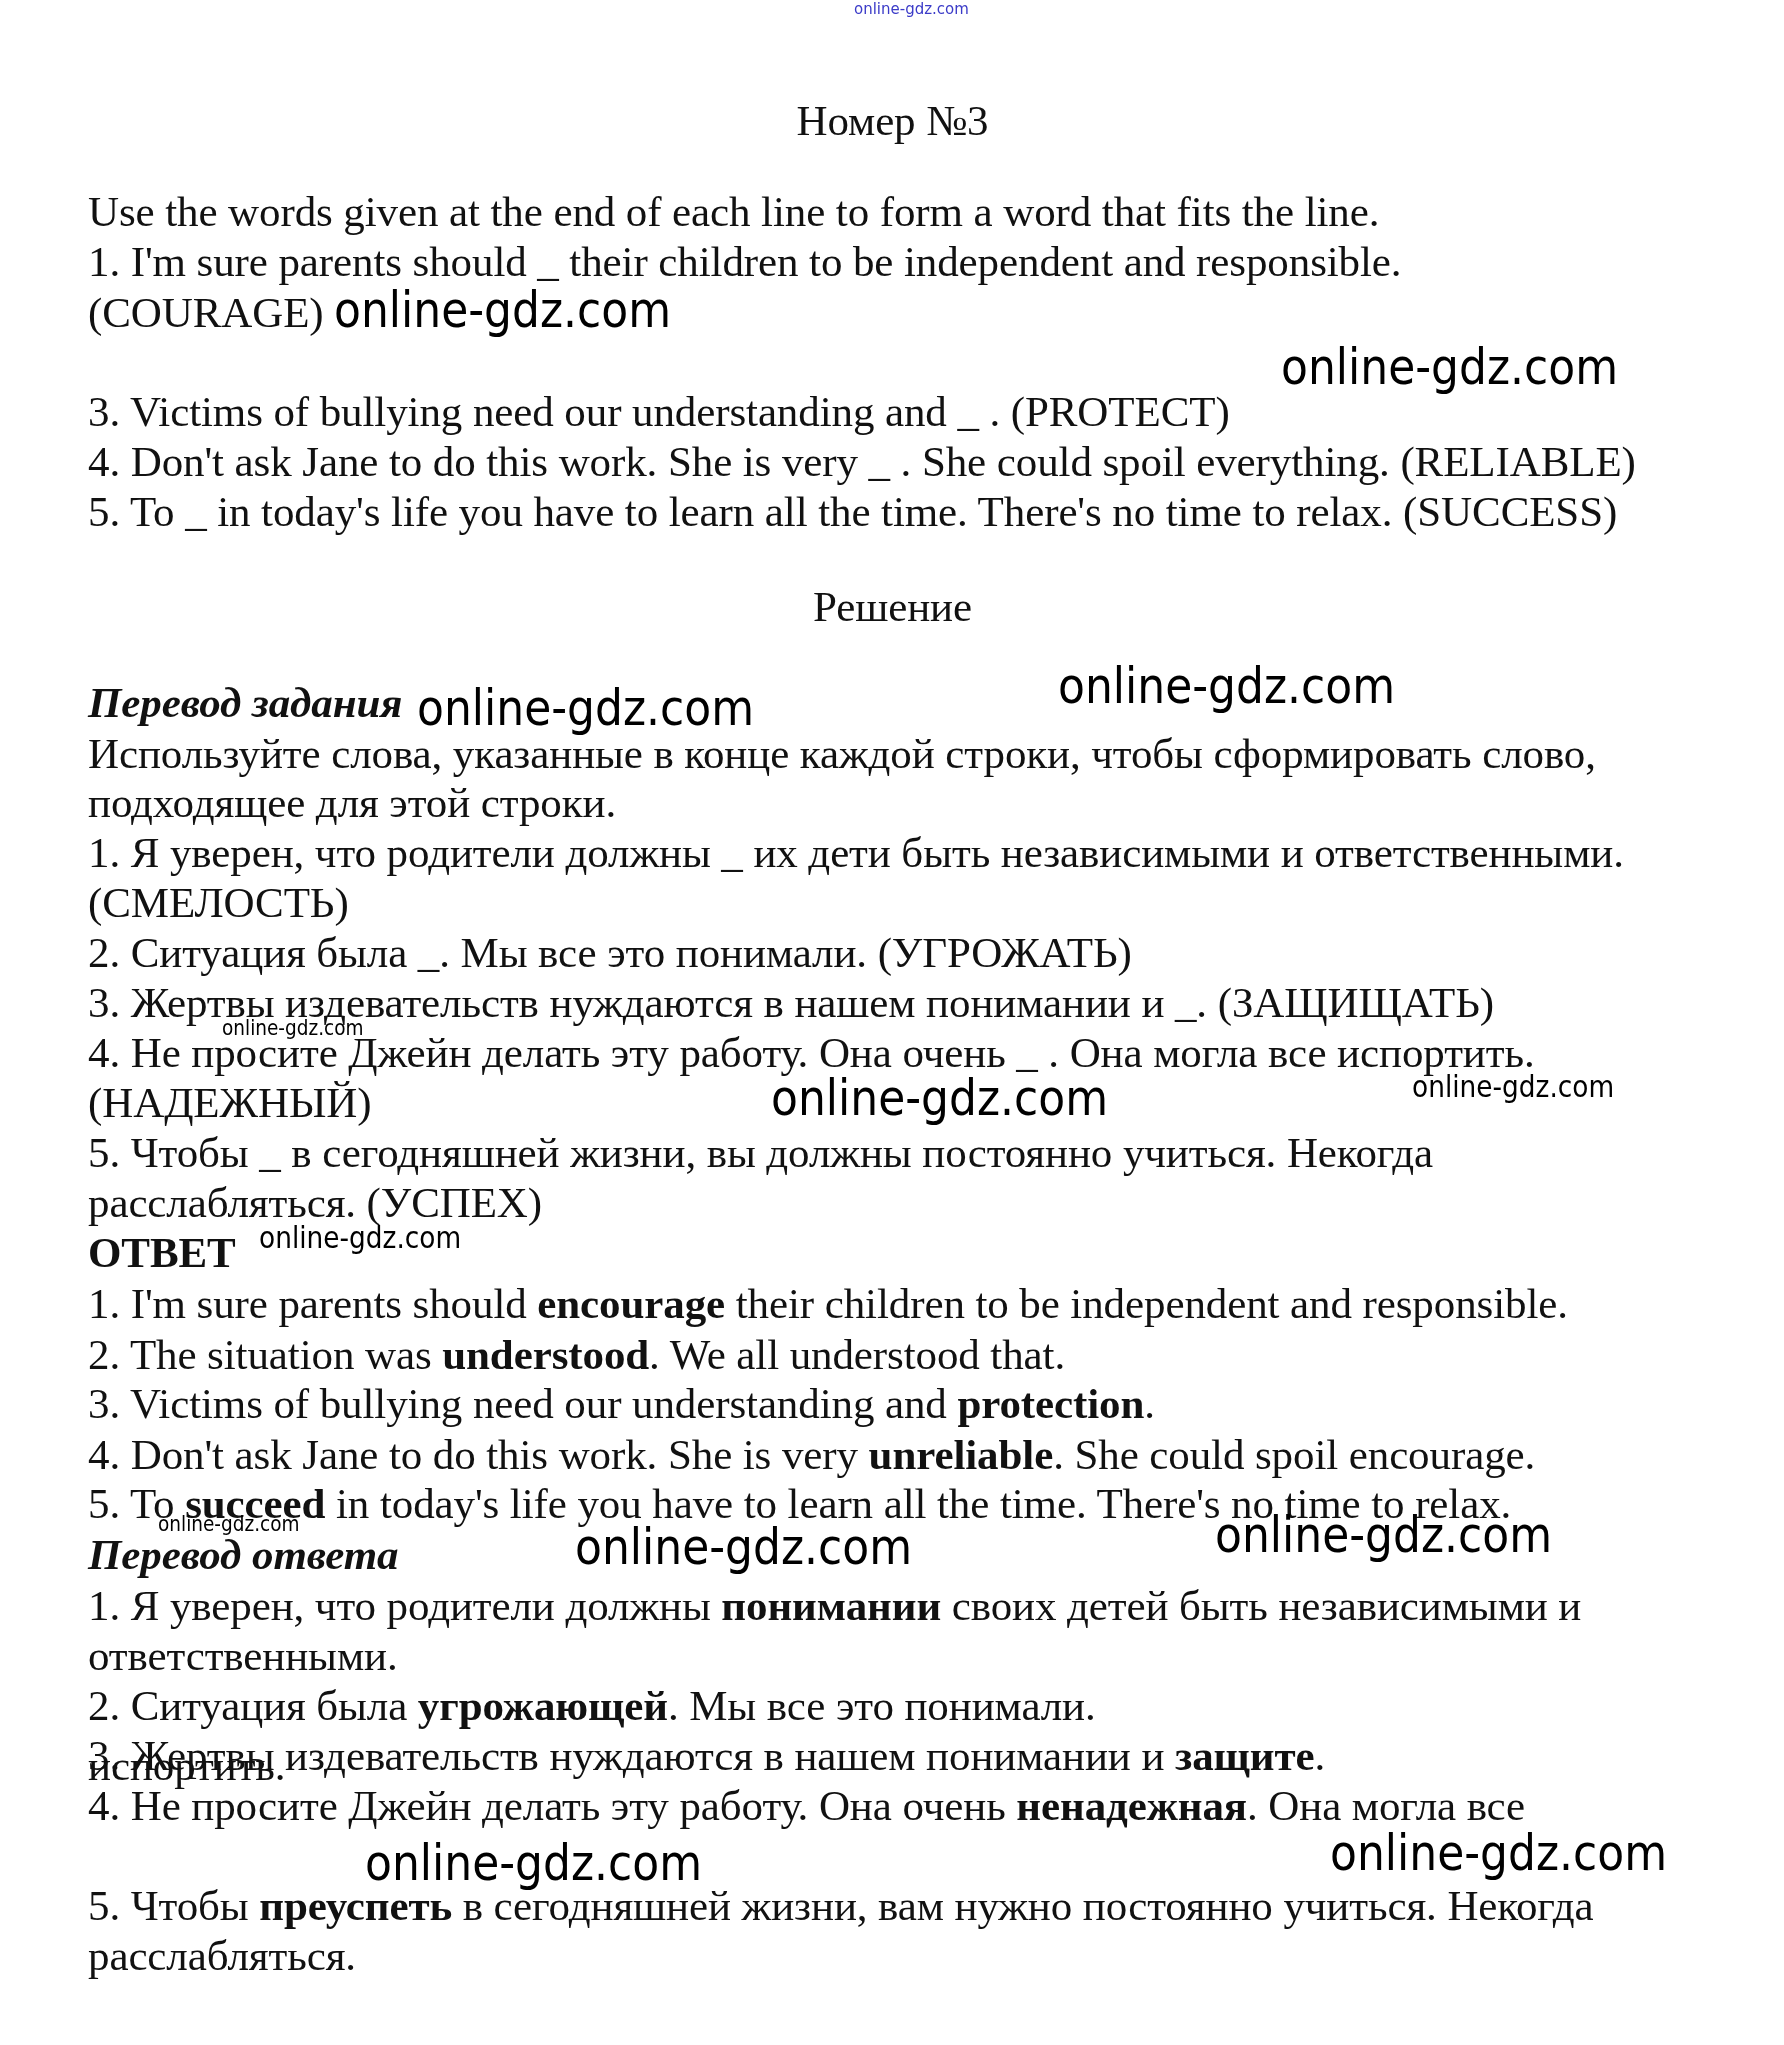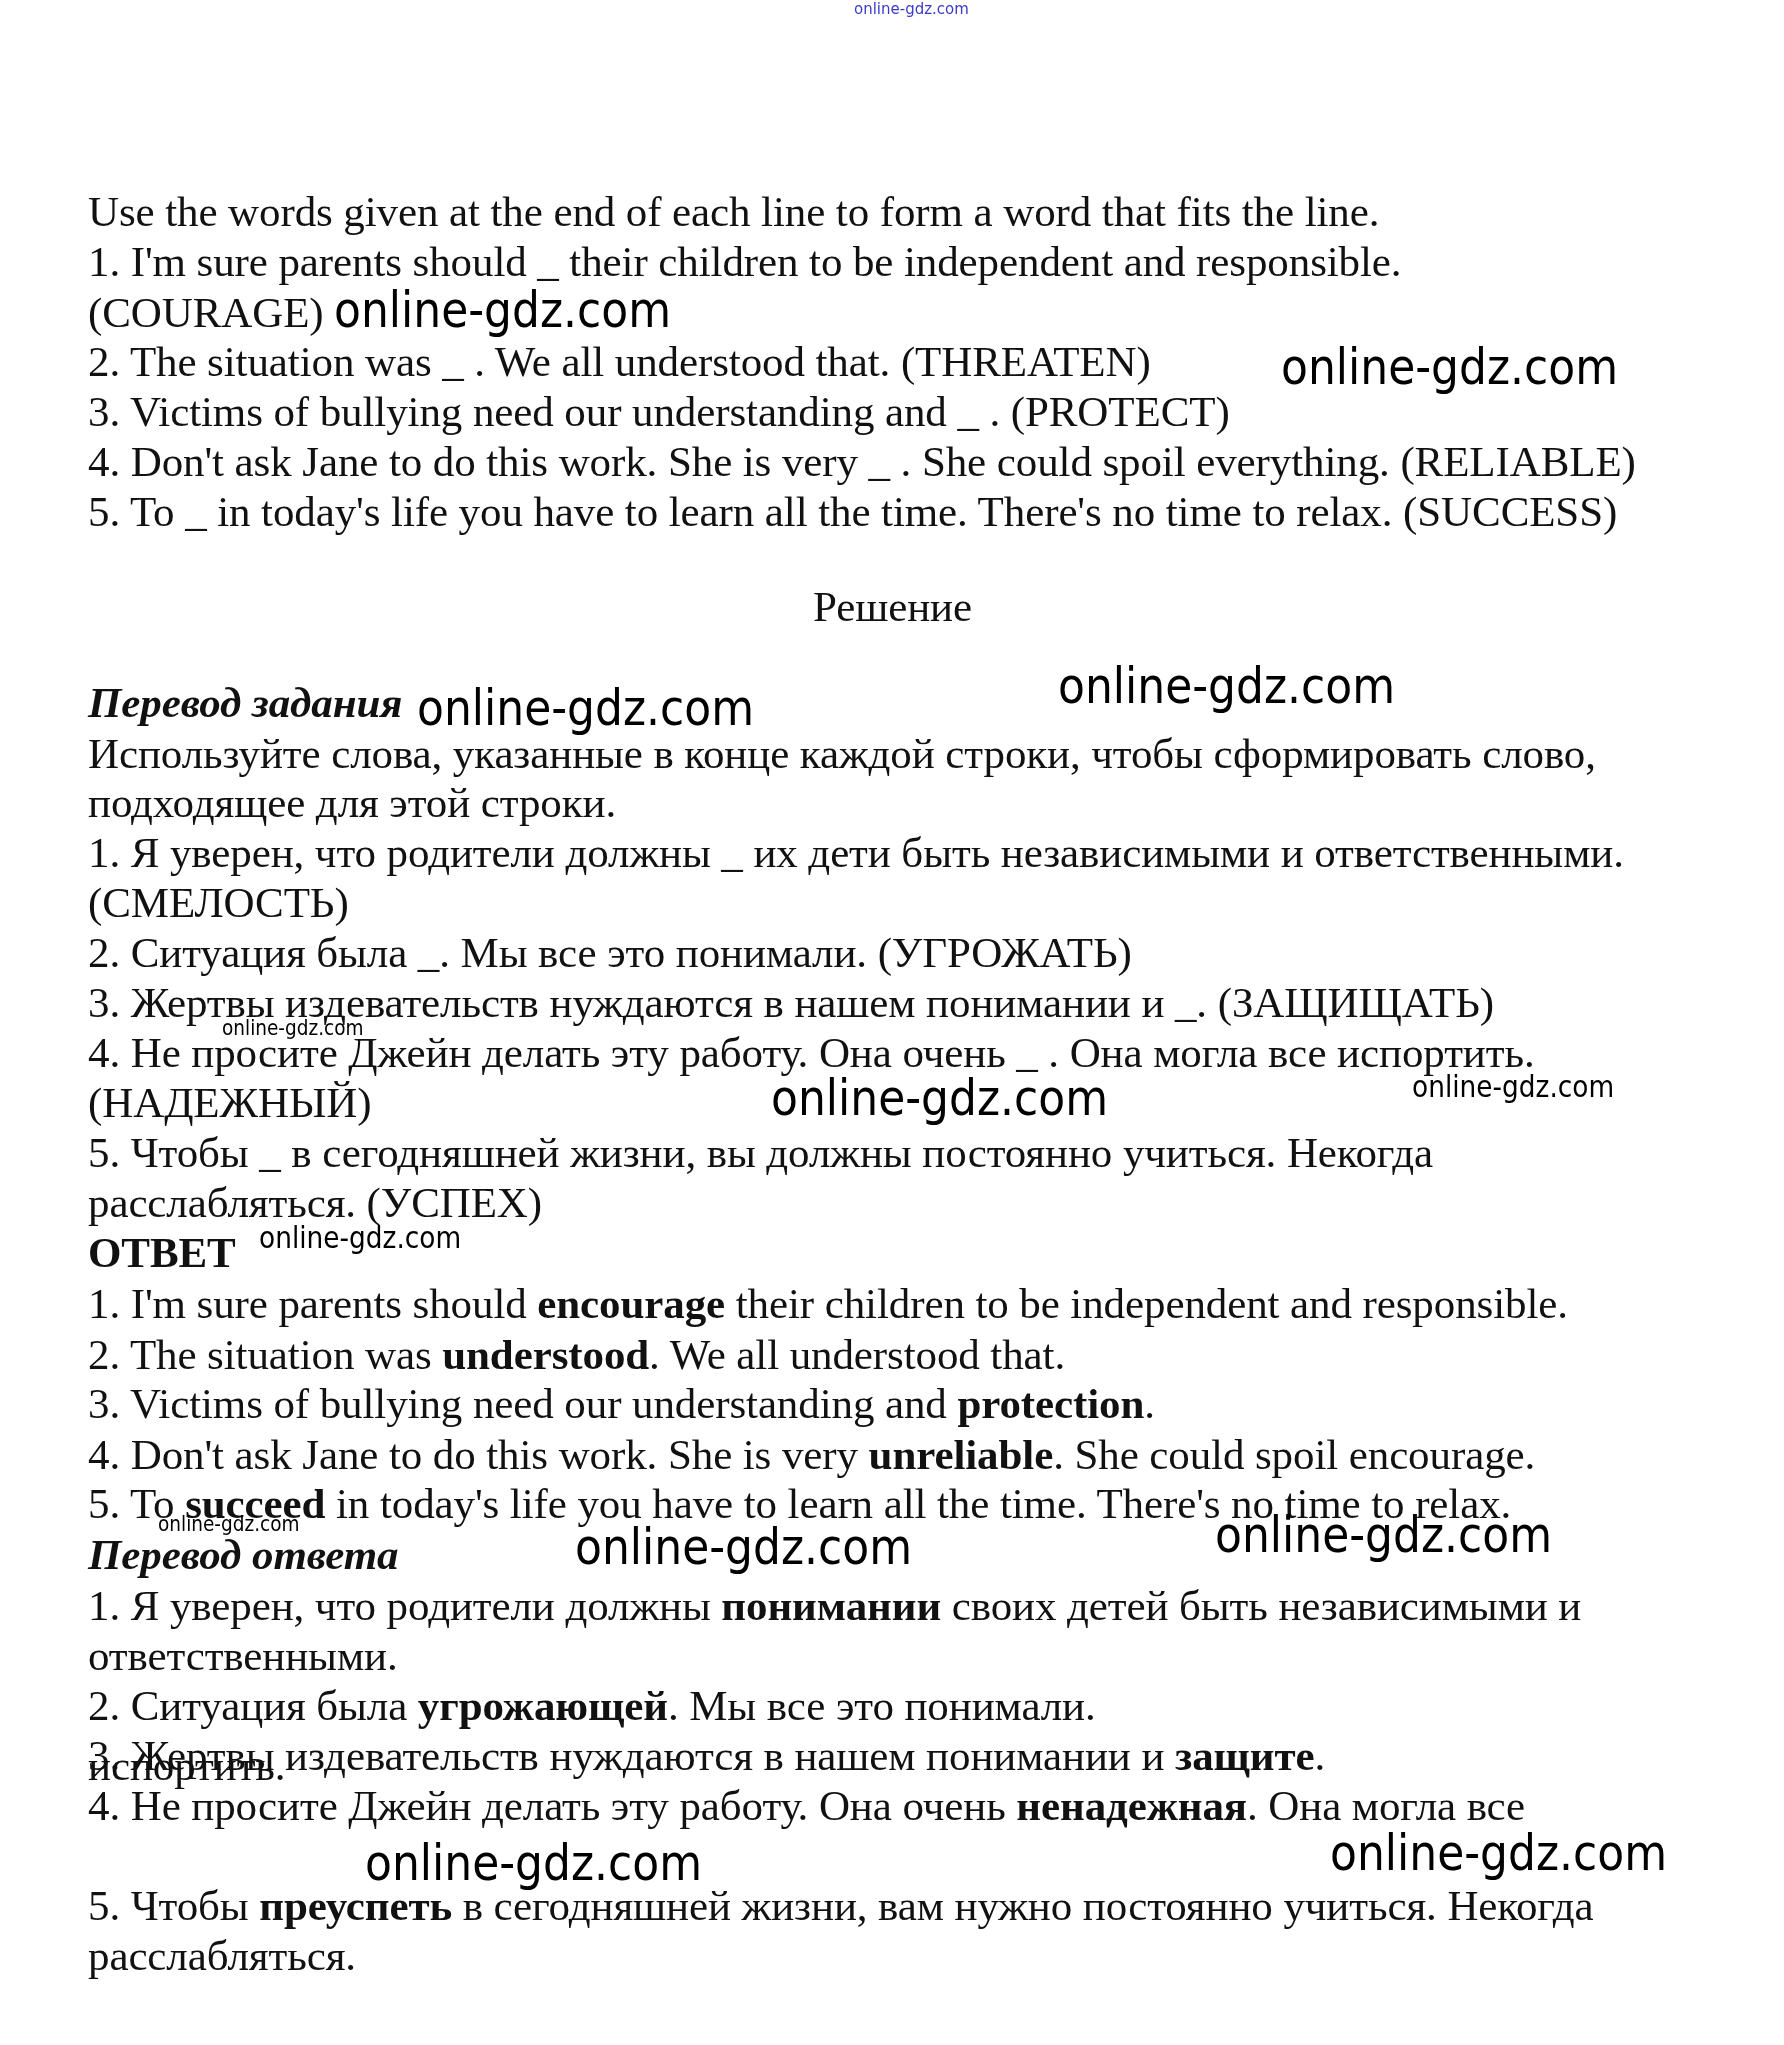--- a/index.html
+++ b/index.html
@@ -22,25 +22,25 @@
   .wm-tiny { font-size: 21px; }
   .wm-top { font-size: 15px; color: #3b3bc8; transform: none; }
 </style>
 </head>
 <body>
 
 <div class="page">
 
   <div class="wm wm-top" style="left:854px; top:1.5px;">online-gdz.com</div>
 
+  <div class="ln center" style="top:96px;">Номер №3</div>
 
   <div class="ln" style="top:187px;text-align:center;">Use the words given at the end of each line to form a word that fits the line.</div>
   <div class="ln" style="top:237px;">1. I'm sure parents should _ their children to be independent and responsible.</div>
   <div class="ln" style="top:288px;">(COURAGE)</div>
-  <div class="ln" style="top:337px;">2. The situation was _ . We all understood that. (THREATEN)</div>
   <div class="ln" style="top:387px;">3. Victims of bullying need our understanding and _ . (PROTECT)</div>
   <div class="ln" style="top:437px;">4. Don't ask Jane to do this work. She is very _ . She could spoil everything. (RELIABLE)</div>
   <div class="ln" style="top:487px;">5. To _ in today's life you have to learn all the time. There's no time to relax. (SUCCESS)</div>
 
   <div class="wm wm-big" style="left:334px; top:285px;">online-gdz.com</div>
   <div class="wm wm-big" style="left:1281px; top:342px;">online-gdz.com</div>
 
   <div class="ln center" style="top:582px;">Решение</div>
 
   <div class="ln it" style="top:678px;">Перевод задания</div>

